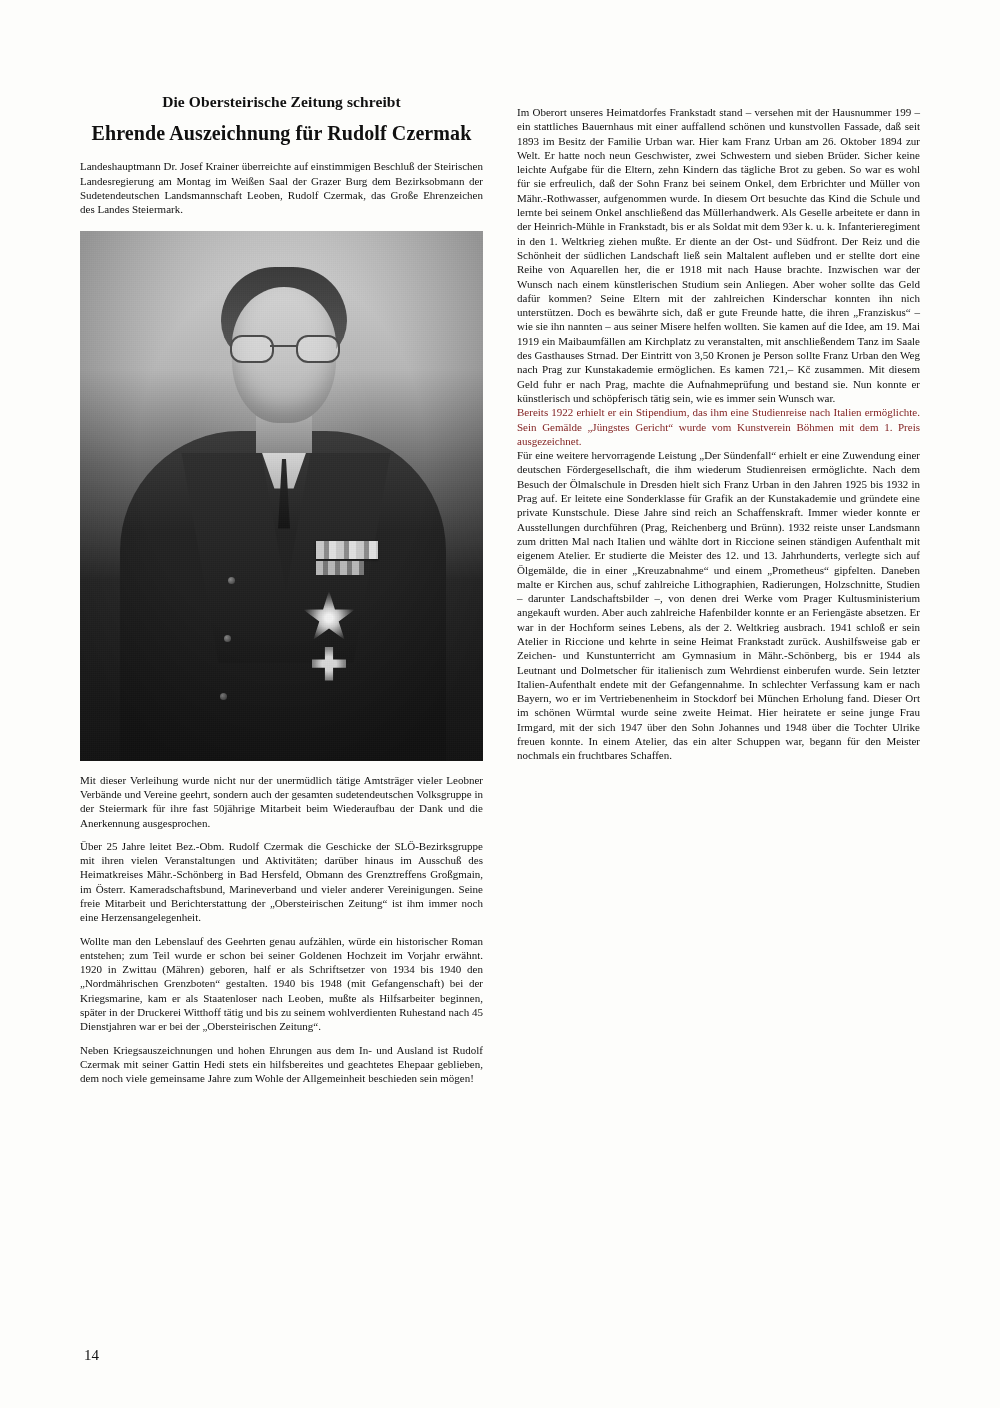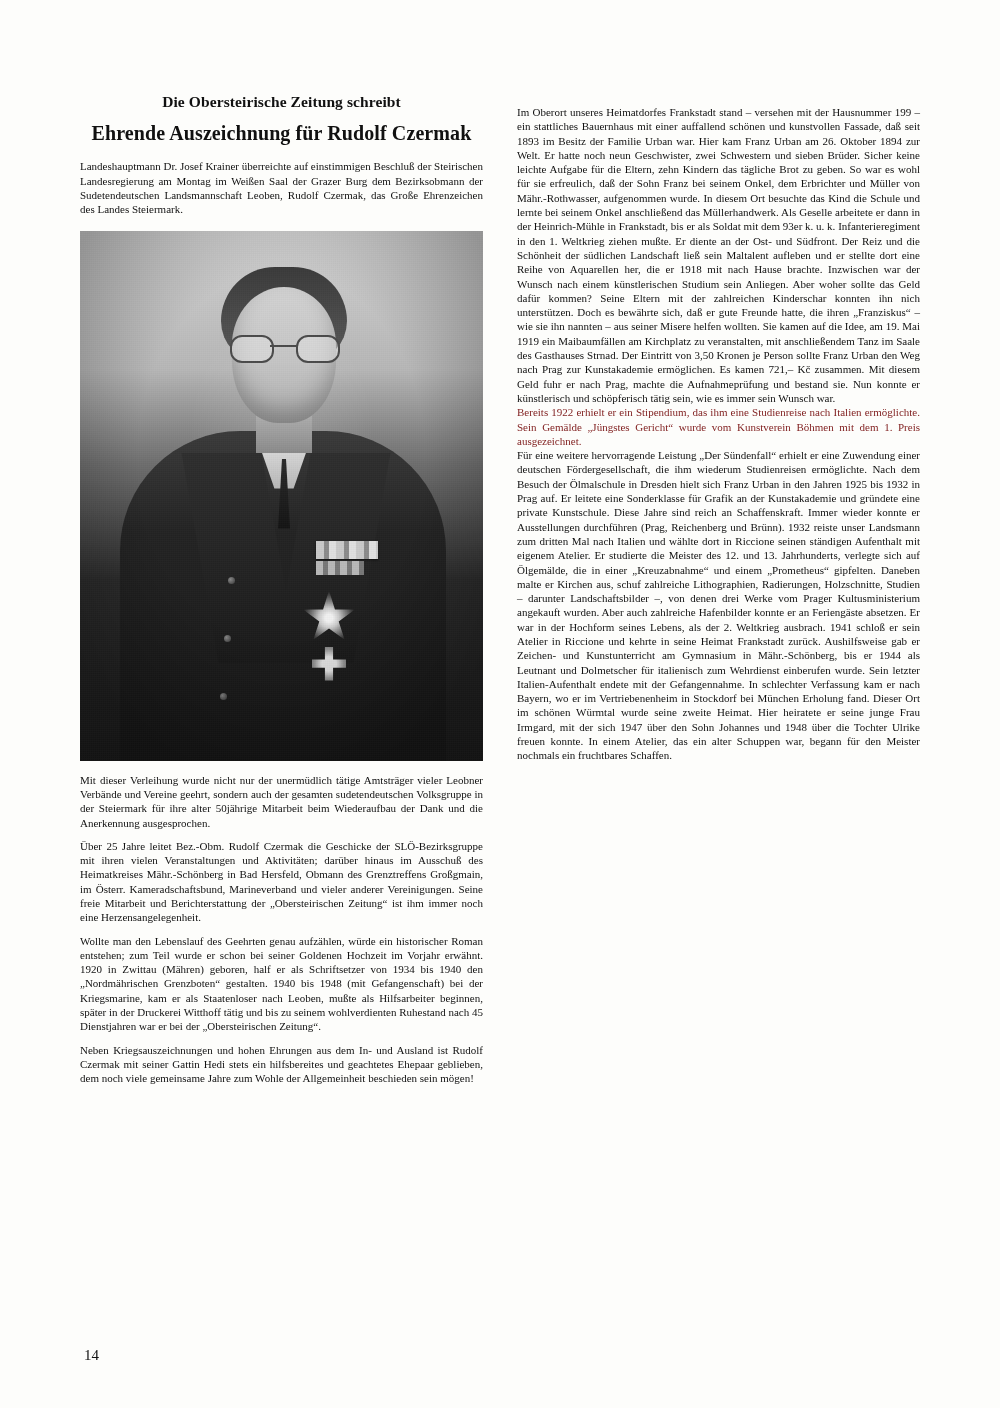--- a/index.html
+++ b/index.html
@@ -250,21 +250,21 @@
           <div class="ph-star"></div>
           <div class="ph-cross"></div>
           <div class="ph-btn b1"></div>
           <div class="ph-btn b2"></div>
           <div class="ph-btn b3"></div>
           <div class="ph-vignette"></div>
           <div class="ph-grain"></div>
         </div>
       </div>
 
-      <p class="body-text">Mit dieser Verleihung wurde nicht nur  der unermüdlich tätige Amtsträger vieler Leobner Verbände und Vereine geehrt, sondern auch der gesamten sudetendeutschen Volksgruppe in der Steiermark für ihre alter 50jährige Mitarbeit beim Wiederaufbau der Dank und die Anerkennung ausgesprochen.</p>
+      <p class="body-text">Mit dieser Verleihung wurde nicht nur  der unermüdlich tätige Amtsträger vieler Leobner Verbände und Vereine geehrt, sondern auch der gesamten sudetendeutschen Volksgruppe in der Steiermark für ihre fast 50jährige Mitarbeit beim Wiederaufbau der Dank und die Anerkennung ausgesprochen.</p>
       <p class="body-text">Über 25 Jahre leitet Bez.-Obm. Rudolf Czermak die Geschicke der SLÖ-Bezirksgruppe mit ihren vielen Veranstaltungen und Aktivitäten; darüber hinaus im Ausschuß des Heimatkreises Mähr.-Schönberg in Bad Hersfeld, Obmann des Grenztreffens Großgmain, im Österr. Kameradschaftsbund, Marineverband und vieler anderer Vereinigungen. Seine freie Mitarbeit und Berichterstattung der „Obersteirischen Zeitung“ ist ihm immer noch eine Herzensangelegenheit.</p>
       <p class="body-text">Wollte man den Lebenslauf des Geehrten genau aufzählen, würde ein historischer Roman entstehen; zum Teil wurde er schon bei seiner Goldenen Hochzeit im Vorjahr erwähnt. 1920 in Zwittau (Mähren) geboren, half er als Schriftsetzer von 1934 bis 1940 den „Nordmährischen Grenzboten“ gestalten. 1940 bis 1948 (mit Gefangenschaft) bei der Kriegsmarine, kam er als Staatenloser nach Leoben, mußte als Hilfsarbeiter beginnen, später in der Druckerei Witthoff tätig und bis zu seinem wohlverdienten Ruhestand nach 45 Dienstjahren war er bei der „Obersteirischen Zeitung“.</p>
       <p class="body-text">Neben Kriegsauszeichnungen und hohen Ehrungen aus dem In- und Ausland ist Rudolf Czermak mit seiner Gattin Hedi stets ein hilfsbereites und geachtetes Ehepaar geblieben, dem noch viele gemeinsame Jahre zum Wohle der Allgemeinheit beschieden sein mögen!</p>
 
     </div>
 
     <div class="col col-right">
 
       <p class="body-text" style="margin-top:13px;">Im Oberort unseres Heimatdorfes Frankstadt stand – versehen mit der Hausnummer 199 – ein stattliches Bauernhaus mit einer auffallend schönen und kunstvollen Fassade, daß seit 1893 im Besitz der Familie Urban war. Hier kam Franz Urban am 26. Oktober 1894 zur Welt. Er hatte noch neun Geschwister, zwei Schwestern und sieben Brüder. Sicher keine leichte Aufgabe für die Eltern, zehn Kindern das tägliche Brot zu geben. So war es wohl für sie erfreulich, daß der Sohn Franz bei seinem Onkel, dem Erbrichter und Müller von Mähr.-Rothwasser, aufgenommen wurde. In diesem Ort besuchte das Kind die Schule und lernte bei seinem Onkel anschließend das Müllerhandwerk. Als Geselle arbeitete er dann in der Heinrich-Mühle in Frankstadt, bis er als Soldat mit dem 93er k. u. k. Infanterieregiment in den 1. Weltkrieg ziehen mußte. Er diente an der Ost- und Südfront. Der Reiz und die Schönheit der südlichen Landschaft ließ sein Maltalent aufleben und er stellte dort eine Reihe von Aquarellen her, die er 1918 mit nach Hause brachte. Inzwischen war der Wunsch nach einem künstlerischen Studium sein Anliegen. Aber woher sollte das Geld dafür kommen? Seine Eltern mit der zahlreichen Kinderschar konnten ihn nich unterstützen. Doch es bewährte sich, daß er gute Freunde hatte, die ihren „Franziskus“ – wie sie ihn nannten – aus seiner Misere helfen wollten. Sie kamen auf die Idee, am 19. Mai 1919 ein Maibaumfällen am Kirchplatz zu veranstalten, mit anschließendem Tanz im Saale des Gasthauses Strnad. Der Eintritt von 3,50 Kronen je Person sollte Franz Urban den Weg nach Prag zur Kunstakademie ermöglichen. Es kamen 721,– Kč zusammen. Mit diesem Geld fuhr er nach Prag, machte die Aufnahmeprüfung und bestand sie. Nun konnte er künstlerisch und schöpferisch tätig sein, wie es immer sein Wunsch war.</p>
       <p class="body-text faded">Bereits 1922 erhielt er ein Stipendium, das ihm eine Studienreise nach Italien ermöglichte. Sein Gemälde „Jüngstes Gericht“ wurde vom Kunstverein Böhmen mit dem 1. Preis ausgezeichnet.</p>

